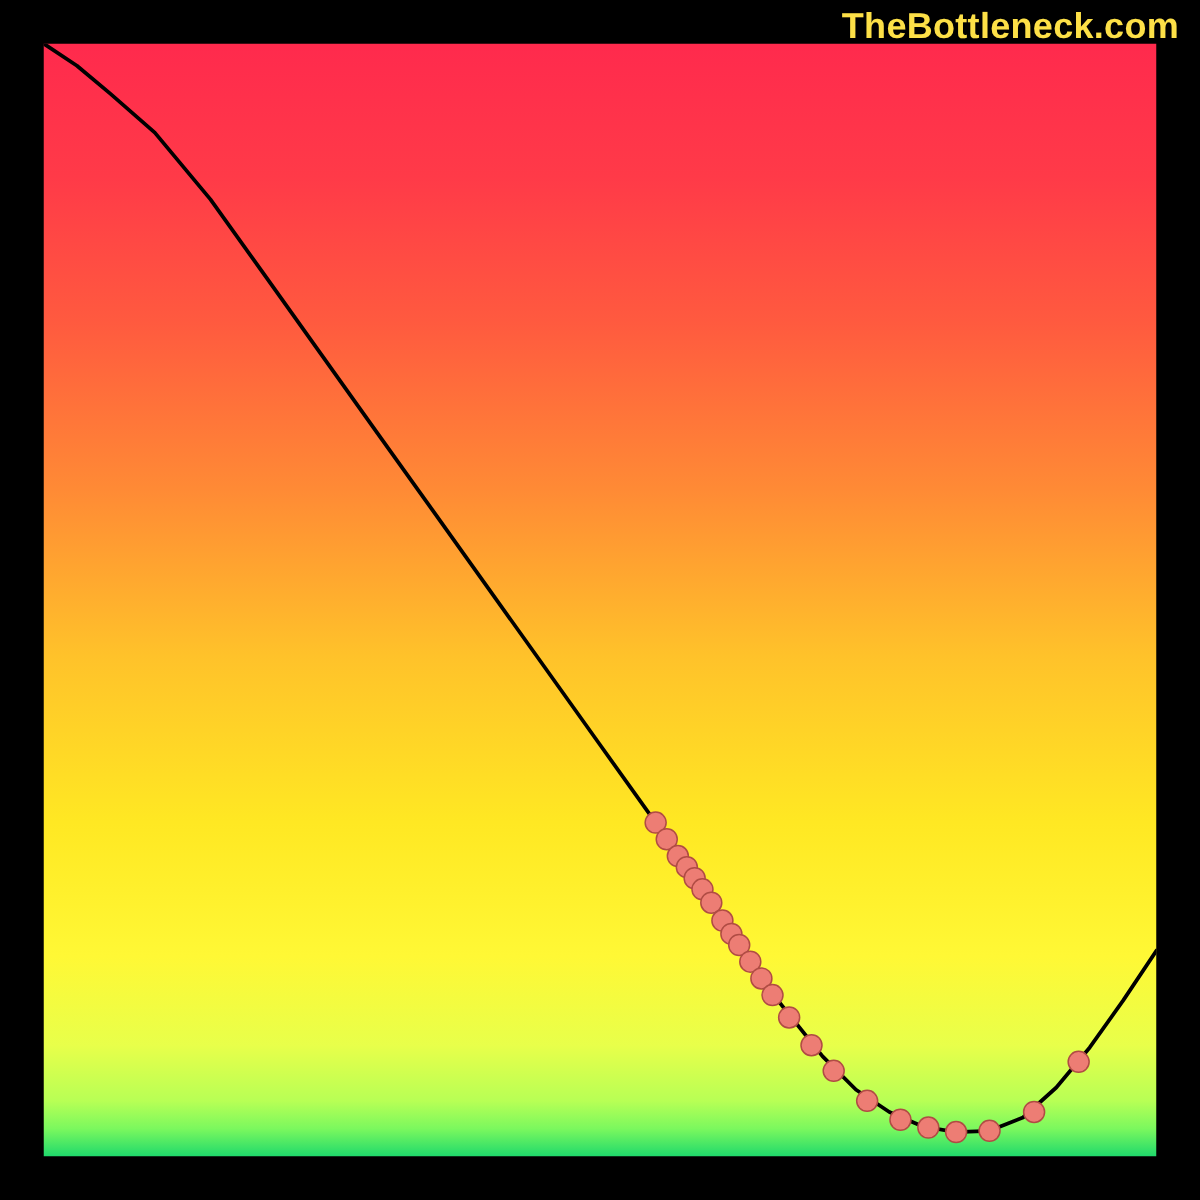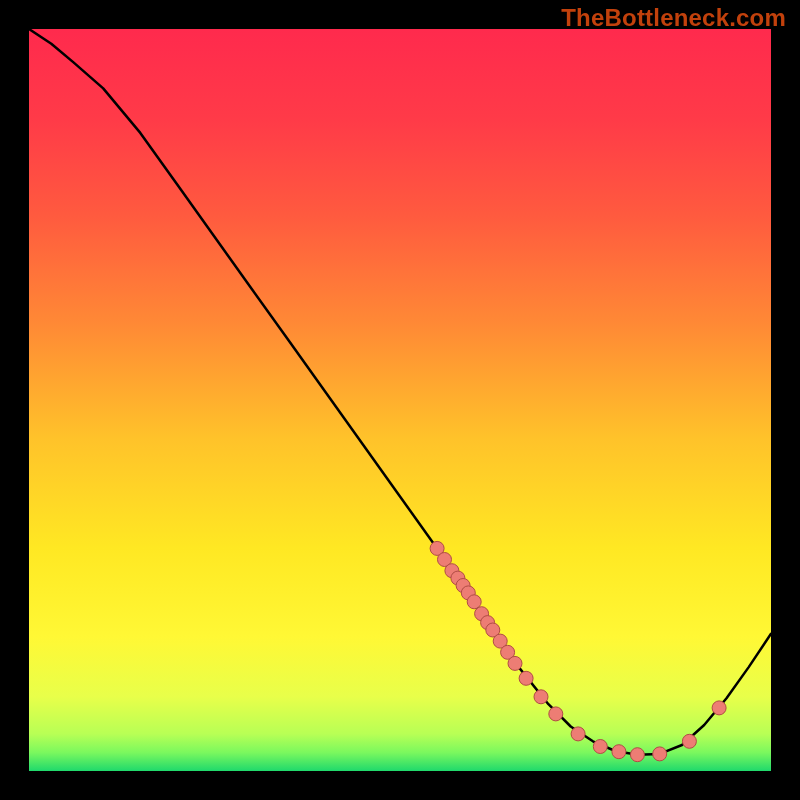--- a/index.html
+++ b/index.html
@@ -14,21 +14,21 @@
   .frame {
     position: relative;
     width: 800px;
     height: 800px;
     background: #000;
   }
   .watermark {
     position: absolute;
     top: 4px;
     right: 14px;
-    color: #c2410c;
+    color: #fde047;
     font-size: 24px;
     font-weight: 600;
     letter-spacing: 0.2px;
     z-index: 10;
   }
   .plot {
     position: absolute;
     left: 29px;
     top: 29px;
     width: 742px;

